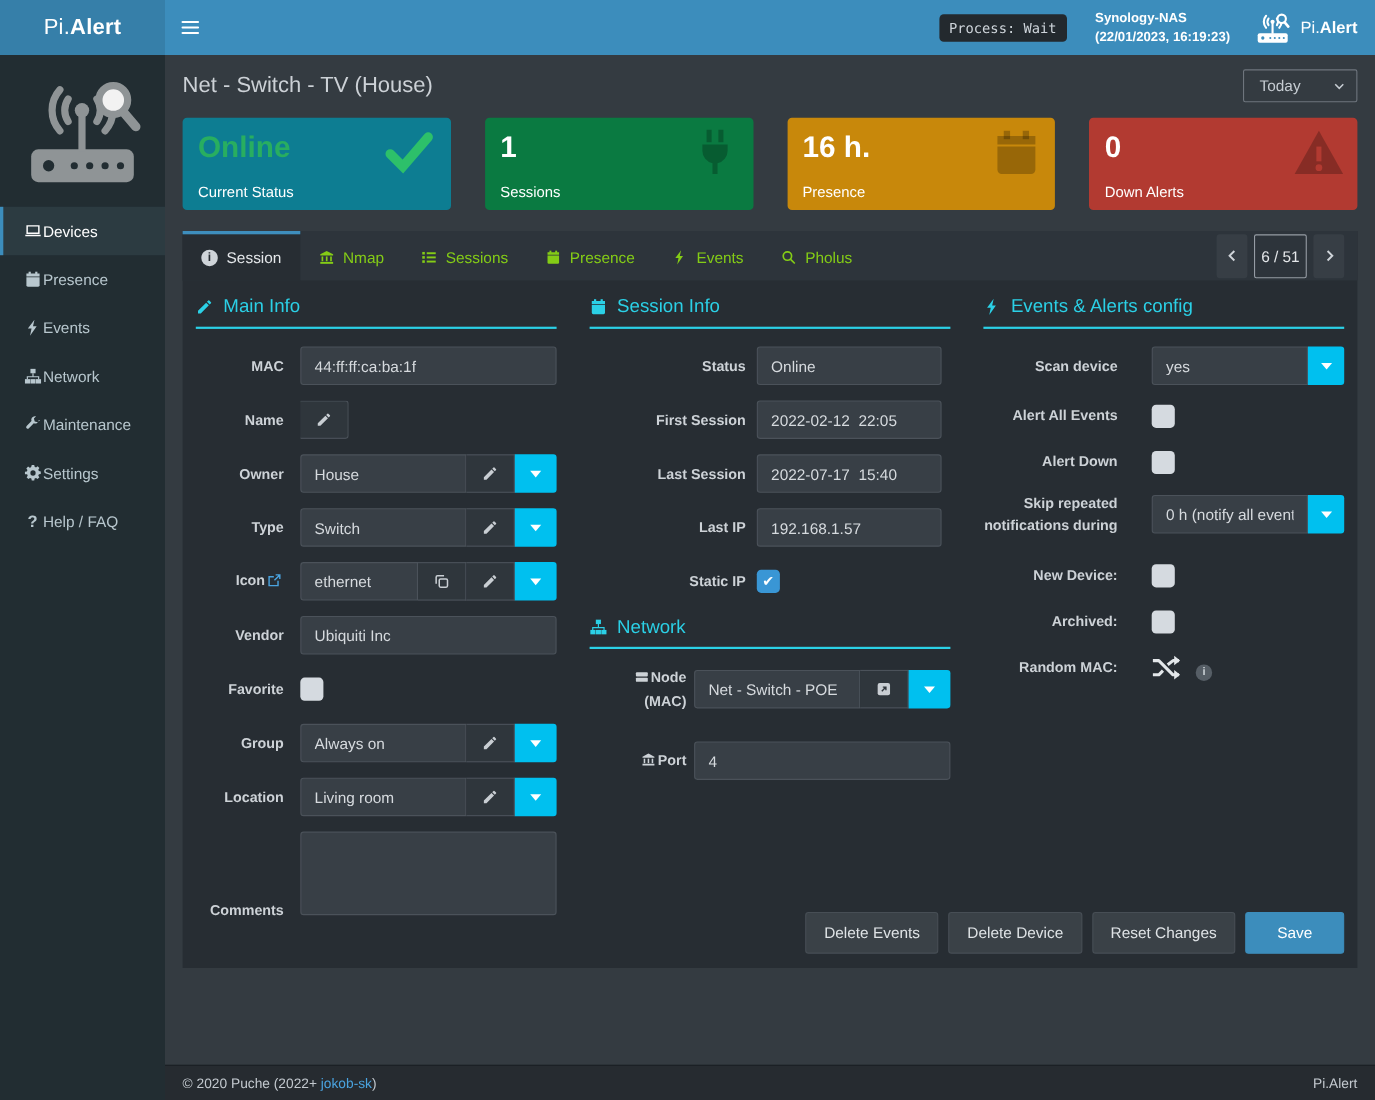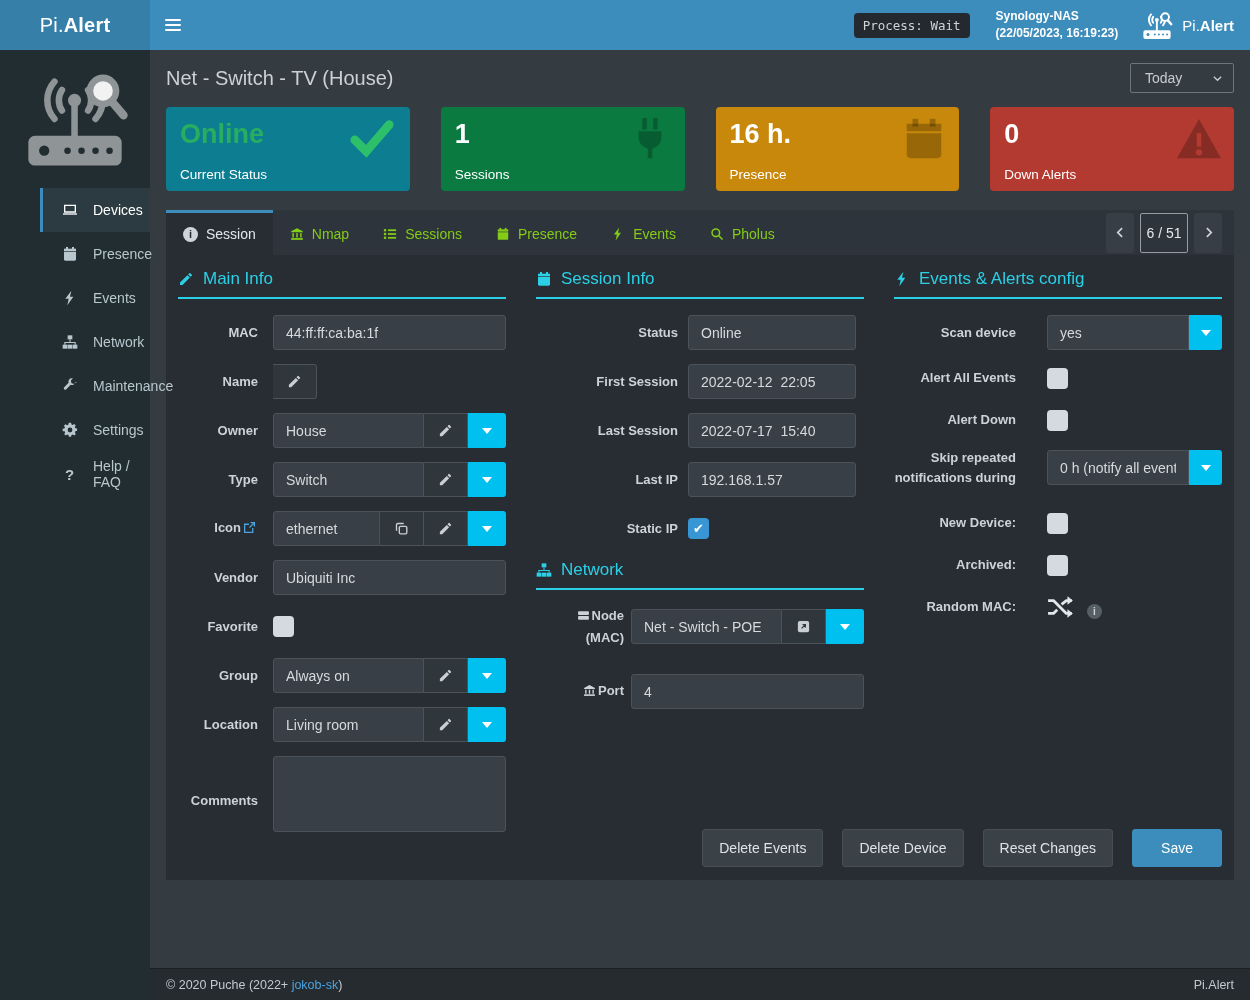--- a/index.html
+++ b/index.html
@@ -15,21 +15,21 @@
   .header-spacer { flex:1; }
   .process-badge { background:#23292e; color:#ced4da; font-family:"DejaVu Sans Mono", monospace; font-size:12.5px; padding:5px 9px; border-radius:4px; margin-right:26px; }
   .nas-info { color:#fff; font-size:12px; font-weight:bold; line-height:1.45; margin-right:22px; text-align:left; }
   .brand-right { display:flex; align-items:center; gap:8px; color:#fff; font-size:15px; padding-right:16px; }
   .brand-right .mini-logo { width:34px; height:30px; color:#fff; --hole:#3c8dbc; }
 
   
   .sidebar { position:fixed; top:50px; left:0; width:150px; bottom:0; background:#222d32; z-index:10; }
   .side-logo { display:flex; justify-content:center; padding:16px 0 18px; color:#8f9496; --hole:#222d32; }
   .side-logo svg { width:112px; height:104px; }
-  .nav-item { height:44px; display:flex; align-items:center; padding-left:18px; gap:15px; color:#b8c7ce; font-size:14px; cursor:pointer; border-left:3px solid transparent;margin-left:40px; }
+  .nav-item { height:44px; display:flex; align-items:center; padding-left:18px; gap:1px; color:#b8c7ce; font-size:14px; cursor:pointer; border-left:3px solid transparent; }
   .nav-item.active { background:#2c3b41; color:#fff; border-left-color:#3c8dbc; }
   .nav-icon { width:17px; height:17px; display:flex; align-items:center; justify-content:center; flex:none; }
   .nav-icon svg { width:16px; height:16px; }
   .q-glyph { font-size:15px; font-weight:bold; color:inherit; }
 
   
   .main { margin-left:150px; margin-top:50px; height:950px; display:flex; flex-direction:column; background:#343b41; }
   .content { flex:1; padding:8px 16px 15px; }
 
   .page-head { display:flex; align-items:center; justify-content:space-between; height:40px; }
@@ -55,21 +55,21 @@
   .pager { margin-left:auto; display:flex; align-items:center; gap:6px; padding-right:12px; }
   .pager-btn { width:28px; height:40px; background:#373e45; border-radius:3px; display:flex; align-items:center; justify-content:center; color:#cfd4d9; cursor:pointer; }
   .pager-btn svg { width:13px; height:13px; }
   .pager-box { width:48px; height:40px; border:1px solid #959ca4; border-radius:2px; display:flex; align-items:center; justify-content:center; color:#e4e7ea; font-size:14px; }
 
   
   .panel-body { display:grid; grid-template-columns:repeat(3,1fr); gap:0 30px; padding:14px 12px 0; }
   .section-head { display:flex; align-items:center; gap:9px; color:#2bd0e6; font-size:17px; border-bottom:2px solid #2bd0e6; padding-bottom:8px; margin-bottom:16px; }
   .section-head svg { width:16px; height:16px; flex:none; }
   .frow { display:flex; align-items:center; margin-bottom:14px; }
-  .frow.top { align-items:center; }
+  .frow.top { align-items:flex-end; }
   .flabel { font-size:13px; font-weight:bold; color:#cdd2d7; text-align:right; line-height:1.5; flex:none; }
   .col1 .flabel { width:80px; margin-right:15px; }
   .col2 .flabel { width:142px; margin-right:10px; }
   .col2 .net .flabel { width:88px; margin-right:7px; }
   .col3 .flabel { width:122px; margin-right:31px; }
   .frow.top .flabel { margin-top:10px; }
   .control { flex:1; min-width:0; }
   .control.fixed168 { flex:none; width:168px; }
   .igroup { display:flex; height:35px; }
   .inputbox { height:35px; width:100%; background:#383f46; border:1px solid #4b525a; color:#d6dade; font-size:14px; padding:0 12px; border-radius:3px; outline:none; white-space:nowrap; overflow:hidden; }
@@ -84,21 +84,21 @@
   .cb.checked::after { content:"\2714"; color:#fff; font-size:13px; }
   .textareabox { width:100%; height:76px; background:#383f46; border:1px solid #4b525a; border-radius:3px; resize:none; color:#d6dade; font-size:14px; padding:8px 12px; font-family:"Liberation Sans",sans-serif; outline:none; }
   .label-icon { display:inline-block; vertical-align:-2px; margin:0 2px; }
   .label-icon svg { width:13px; height:13px; }
   .ext-blue { color:#4aa3df; }
   .shuffle-wrap { display:flex; align-items:center; gap:12px; }
   .shuffle-wrap .shuf { width:28px; height:24px; color:#e3e7ea; }
   .mini-info { width:15px; height:15px; border-radius:50%; background:#565e66; color:#cdd3d8; font-size:10px; font-weight:bold; display:flex; align-items:center; justify-content:center; margin-top:8px; cursor:pointer; }
 
   
-  .actions { position:absolute; right:12px; bottom:13px; display:flex; gap:19px; }
+  .actions { position:absolute; right:12px; bottom:13px; display:flex; gap:9px; }
   .btn { height:38px; padding:0 16px; border-radius:3px; background:#3a4147; border:1px solid #474e55; color:#dfe3e6; font-size:14px; font-family:"Liberation Sans",sans-serif; cursor:pointer; }
   .btn.primary { background:#3c8dbc; border-color:#3c8dbc; color:#ffffff; padding:0 28px; }
 
   
   .footer { height:32px; background:#262b30; border-top:1px solid #1b2025; display:flex; align-items:center; justify-content:space-between; padding:0 16px; font-size:12.5px; color:#c3c9cf; }
   .footer a { color:#4aa3df; text-decoration:none; cursor:pointer; }
 </style>
 </head>
 <body>
 
@@ -109,21 +109,21 @@
     </div>
   <div class="hamburger">
       <i></i>
       <i></i>
       <i></i>
     </div>
   <div class="header-spacer"></div>
   <div class="process-badge">Process: Wait</div>
   <div class="nas-info">
     <div>Synology-NAS</div>
-    <div>(22/05/2023, 16:19:23)</div>
+    <div>(22/01/2023, 16:19:23)</div>
   </div>
   <div class="brand-right">
     <svg class="mini-logo" viewBox="0 0 120 110" fill="currentColor">
       <rect x="10" y="74" width="100" height="32" rx="7"></rect>
       <circle cx="27" cy="90" r="5.5" fill="var(--hole)"></circle>
         <circle cx="52" cy="90" r="3.5" fill="var(--hole)"></circle>
         <circle cx="67" cy="90" r="3.5" fill="var(--hole)"></circle>
         <circle cx="82" cy="90" r="3.5" fill="var(--hole)"></circle>
         <circle cx="97" cy="90" r="3.5" fill="var(--hole)"></circle>
       <rect x="56" y="38" width="7" height="38"></rect>

